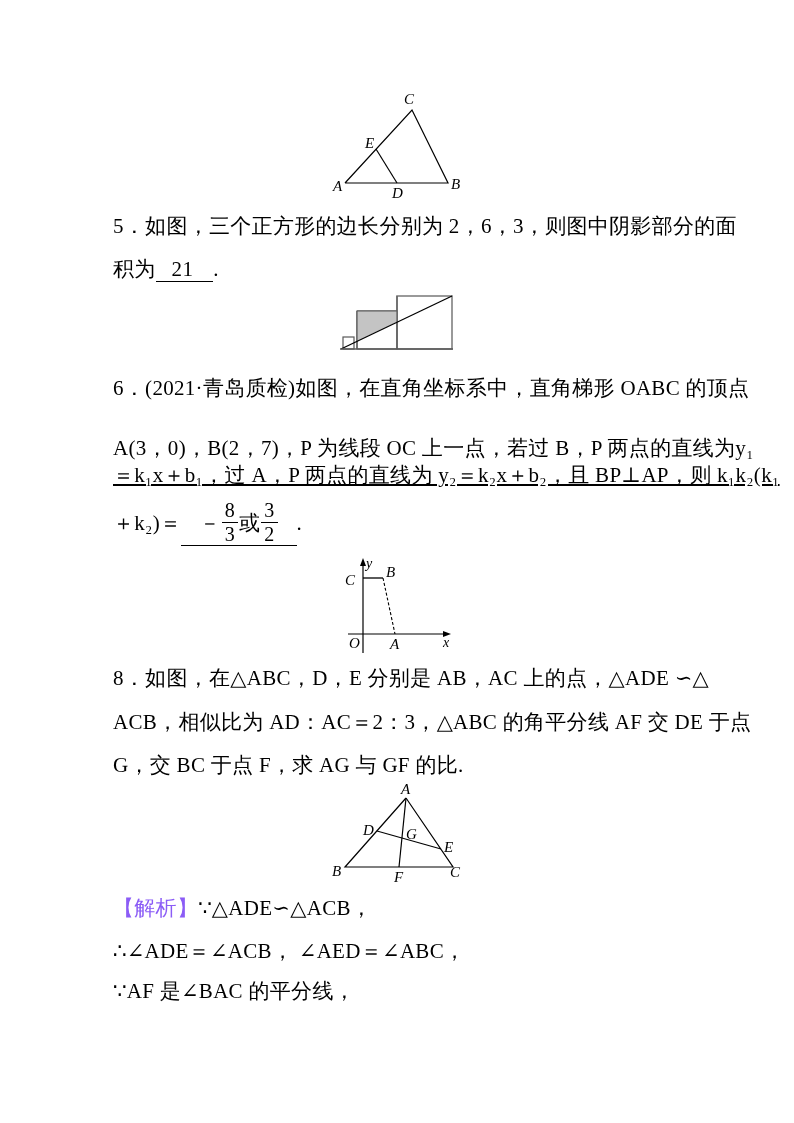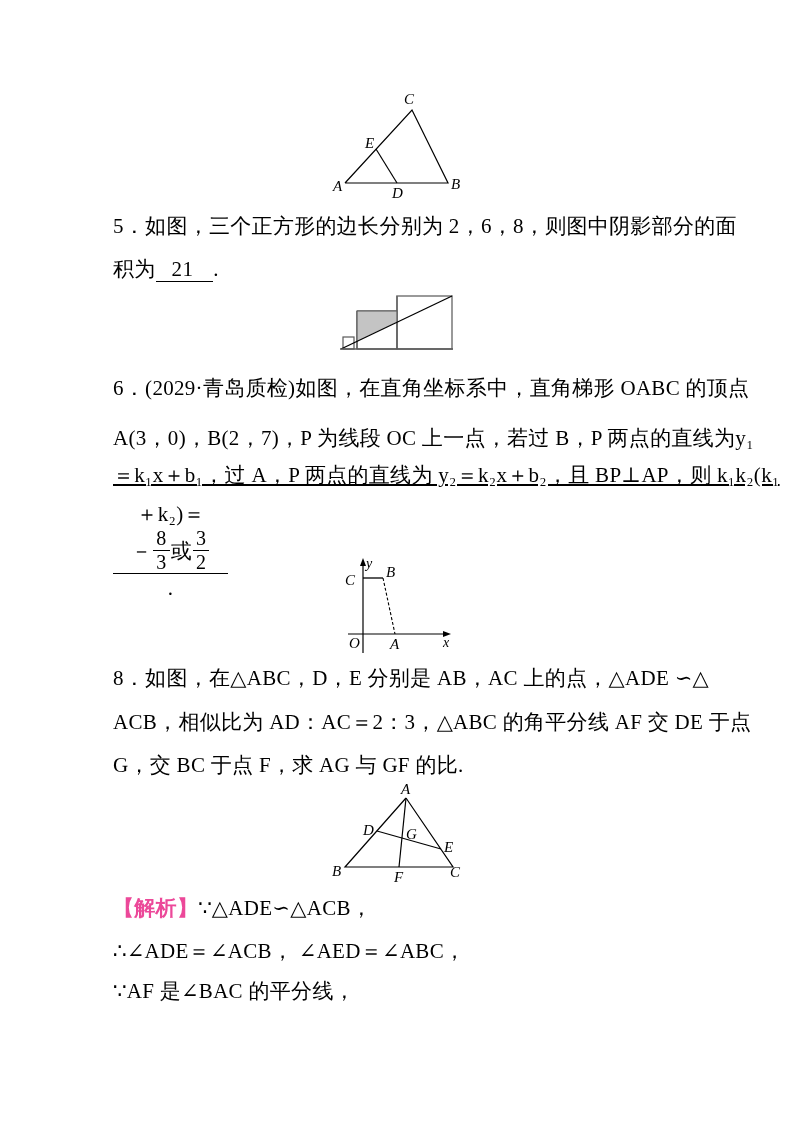--- a/index.html
+++ b/index.html
@@ -53,62 +53,62 @@
   .ansline{
     display:flex;
     align-items:center;
   }
   .figure{position:absolute;}
   svg text{
     font-family:"Liberation Serif","DejaVu Serif",serif;
     font-style:italic;
     fill:#000;
   }
-  .red{color:#ec4899;font-weight:bold;}
+  .red{color:#8b5cf6;}
 </style>
 </head>
 <body>
 
 <div class="page">
 
   <div class="figure" style="left:330px;top:88px;">
     <svg width="140" height="115" viewBox="0 0 140 115">
       <polyline points="15,95 82,22 118,95 15,95" fill="none" stroke="#000" stroke-width="1.2"></polyline>
       <line x1="46" y1="61" x2="67" y2="95" stroke="#000" stroke-width="1.2"></line>
       <text x="74" y="16" font-size="15">C</text>
       <text x="35" y="60" font-size="15">E</text>
       <text x="3" y="103" font-size="15">A</text>
       <text x="62" y="110" font-size="15">D</text>
       <text x="121" y="101" font-size="15">B</text>
     </svg>
   </div>
 
-  <div class="tline" style="top:212px;">5．如图，三个正方形的边长分别为 2，6，8，则图中阴影部分的面</div>
+  <div class="tline" style="top:212px;">5．如图，三个正方形的边长分别为 2，6，3，则图中阴影部分的面</div>
   <div class="tline" style="top:255px;text-align:right;">
     <span>积为</span><span class="ugroup-inline"><span class="blank" style="width:14px;"></span><span>21</span><span class="blank" style="width:18px;"></span></span><span>.</span>
   </div>
 
   <div class="figure" style="left:335px;top:285px;">
     <svg width="130" height="75" viewBox="0 0 130 75">
       <rect x="8" y="52" width="11" height="12" fill="none" stroke="#595959" stroke-width="1.2"></rect>
       <rect x="22" y="26" width="40" height="38" fill="none" stroke="#595959" stroke-width="1.2"></rect>
       <rect x="62" y="11" width="55" height="53" fill="none" stroke="#808080" stroke-width="1.6"></rect>
       <polygon points="22,26 62,26 62,37 22,56" fill="#c4c4c4" stroke="none"></polygon>
       <line x1="22" y1="26" x2="62" y2="26" stroke="#595959" stroke-width="1.2"></line>
       <line x1="22" y1="26" x2="22" y2="64" stroke="#595959" stroke-width="1.2"></line>
       <line x1="62" y1="11" x2="62" y2="64" stroke="#595959" stroke-width="1.2"></line>
       <line x1="6" y1="64" x2="117" y2="11" stroke="#000" stroke-width="1.3"></line>
       <line x1="5" y1="64" x2="118" y2="64" stroke="#595959" stroke-width="1.4"></line>
     </svg>
   </div>
 
-  <div class="tline" style="top:374px;">6．(2029·青岛质检)如图，在直角坐标系中，直角梯形 OABC 的顶点</div>
-  <div class="tline" style="top:424px;">A(3，0)，B(2，7)，P 为线段 OC 上一点，若过 B，P 两点的直线为y₁</div>
+  <div class="tline" style="top:374px;">6．(2021·青岛质检)如图，在直角坐标系中，直角梯形 OABC 的顶点</div>
+  <div class="tline" style="top:434px;">A(3，0)，B(2，7)，P 为线段 OC 上一点，若过 B，P 两点的直线为y₁</div>
   <div class="tline" style="top:461px;text-decoration:underline;">＝k₁x＋b₁，过 A，P 两点的直线为 y₂＝k₂x＋b₂，且 BP⊥AP，则 k₁k₂(k₁</div>
-  <div class="tline ansline" style="top:500px;flex-direction:column;">
+  <div class="tline ansline" style="top:500px;">
     <span>＋k₂)＝</span>
     <span class="ugroup">
       <span class="blank" style="width:18px;"></span>
       <span>－</span>
       <span class="frac">
         <span class="num">8</span>
         <span class="den">3</span>
       </span>
       <span>或</span>
       <span class="frac">

